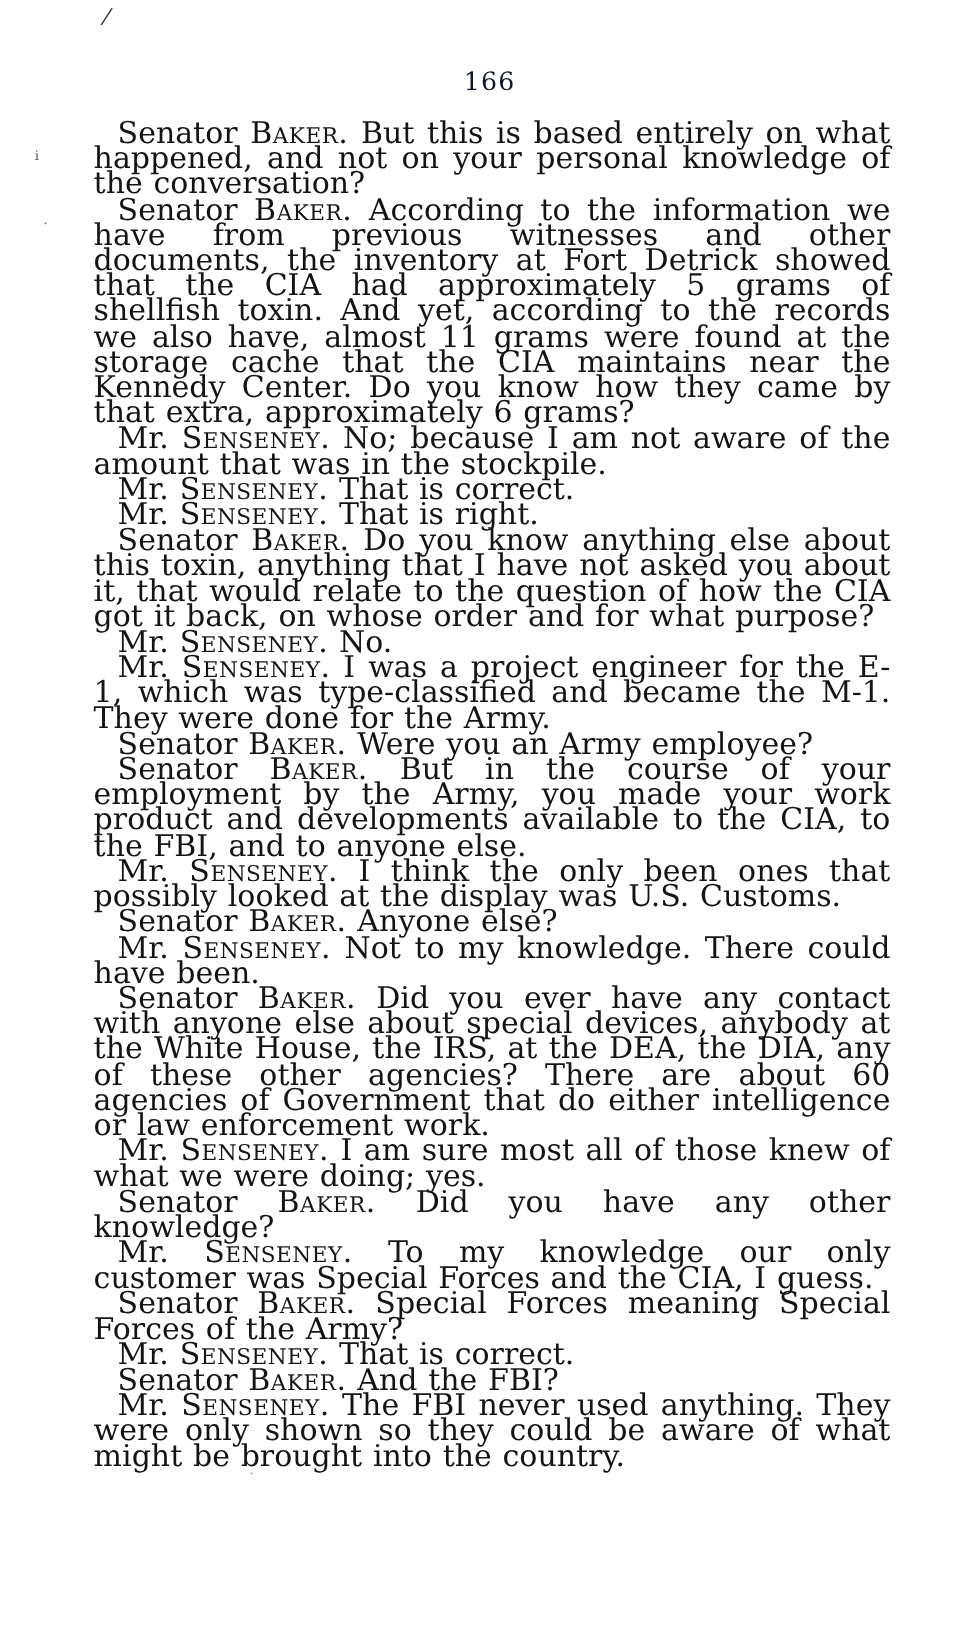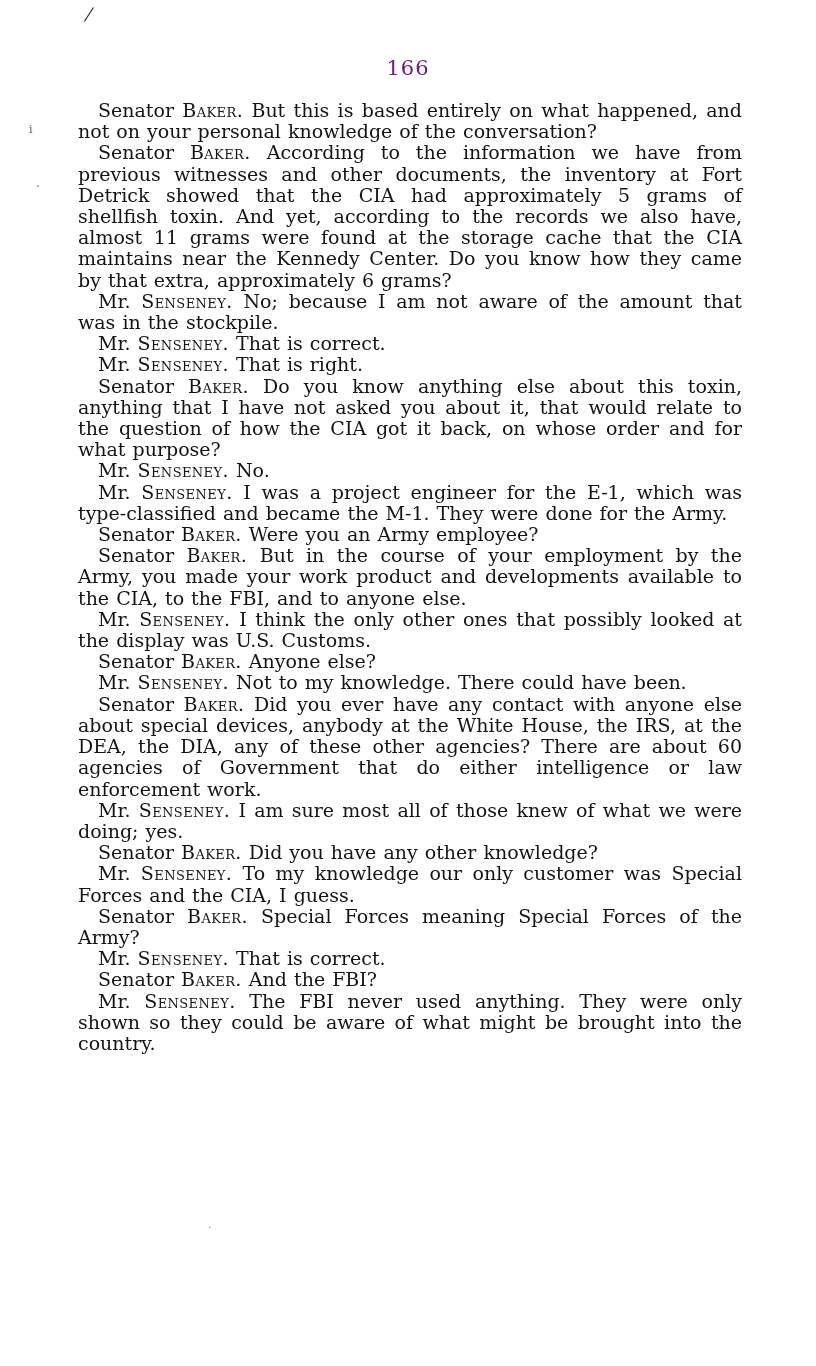--- a/index.html
+++ b/index.html
@@ -47,34 +47,34 @@
     color: #888;
   }
   .page-number {
     position: absolute;
     top: 56px;
     left: 0;
     width: 100%;
     text-align: center;
     font-size: 21px;
     letter-spacing: 1px;
-    color: #701a75;
+    color: #0f172a;
   }
   .transcript {
     position: absolute;
     top: 100px;
     left: 78px;
     width: 664px;
   }
   p.para {
     margin: 0;
     padding: 0;
     text-indent: 20px;
     text-align: justify;
-    font-size: 19px;
+    font-size: 25px;
     line-height: 21.2px;
     word-spacing: 1px;
   }
   .speaker-name {
     font-variant: small-caps;
     letter-spacing: 0.4px;
   }
 </style>
 </head>
 <body>
@@ -110,21 +110,21 @@
   <p class="para"><span class="speaker-prefix">Mr.</span> <span class="speaker-name">Senseney.</span> <span class="speech-text">No.</span></p>
 
 
   <p class="para"><span class="speaker-prefix">Mr.</span> <span class="speaker-name">Senseney.</span> <span class="speech-text">I was a project engineer for the E-1, which was type-classified and became the M-1. They were done for the Army.</span></p>
 
   <p class="para"><span class="speaker-prefix">Senator</span> <span class="speaker-name">Baker.</span> <span class="speech-text">Were you an Army employee?</span></p>
 
 
   <p class="para"><span class="speaker-prefix">Senator</span> <span class="speaker-name">Baker.</span> <span class="speech-text">But in the course of your employment by the Army, you made your work product and developments available to the CIA, to the FBI, and to anyone else.</span></p>
 
-  <p class="para"><span class="speaker-prefix">Mr.</span> <span class="speaker-name">Senseney.</span> <span class="speech-text">I think the only other ones that possibly looked at the display was U.S. Customs.</span></p>
+  <p class="para"><span class="speaker-prefix">Mr.</span> <span class="speaker-name">Senseney.</span> <span class="speech-text">I think the only been ones that possibly looked at the display was U.S. Customs.</span></p>
 
   <p class="para"><span class="speaker-prefix">Senator</span> <span class="speaker-name">Baker.</span> <span class="speech-text">Anyone else?</span></p>
 
   <p class="para"><span class="speaker-prefix">Mr.</span> <span class="speaker-name">Senseney.</span> <span class="speech-text">Not to my knowledge. There could have been.</span></p>
 
   <p class="para"><span class="speaker-prefix">Senator</span> <span class="speaker-name">Baker.</span> <span class="speech-text">Did you ever have any contact with anyone else about special devices, anybody at the White House, the IRS, at the DEA, the DIA, any of these other agencies? There are about 60 agencies of Government that do either intelligence or law enforcement work.</span></p>
 
   <p class="para"><span class="speaker-prefix">Mr.</span> <span class="speaker-name">Senseney.</span> <span class="speech-text">I am sure most all of those knew of what we were doing; yes.</span></p>
 
   <p class="para"><span class="speaker-prefix">Senator</span> <span class="speaker-name">Baker.</span> <span class="speech-text">Did you have any other knowledge?</span></p>

